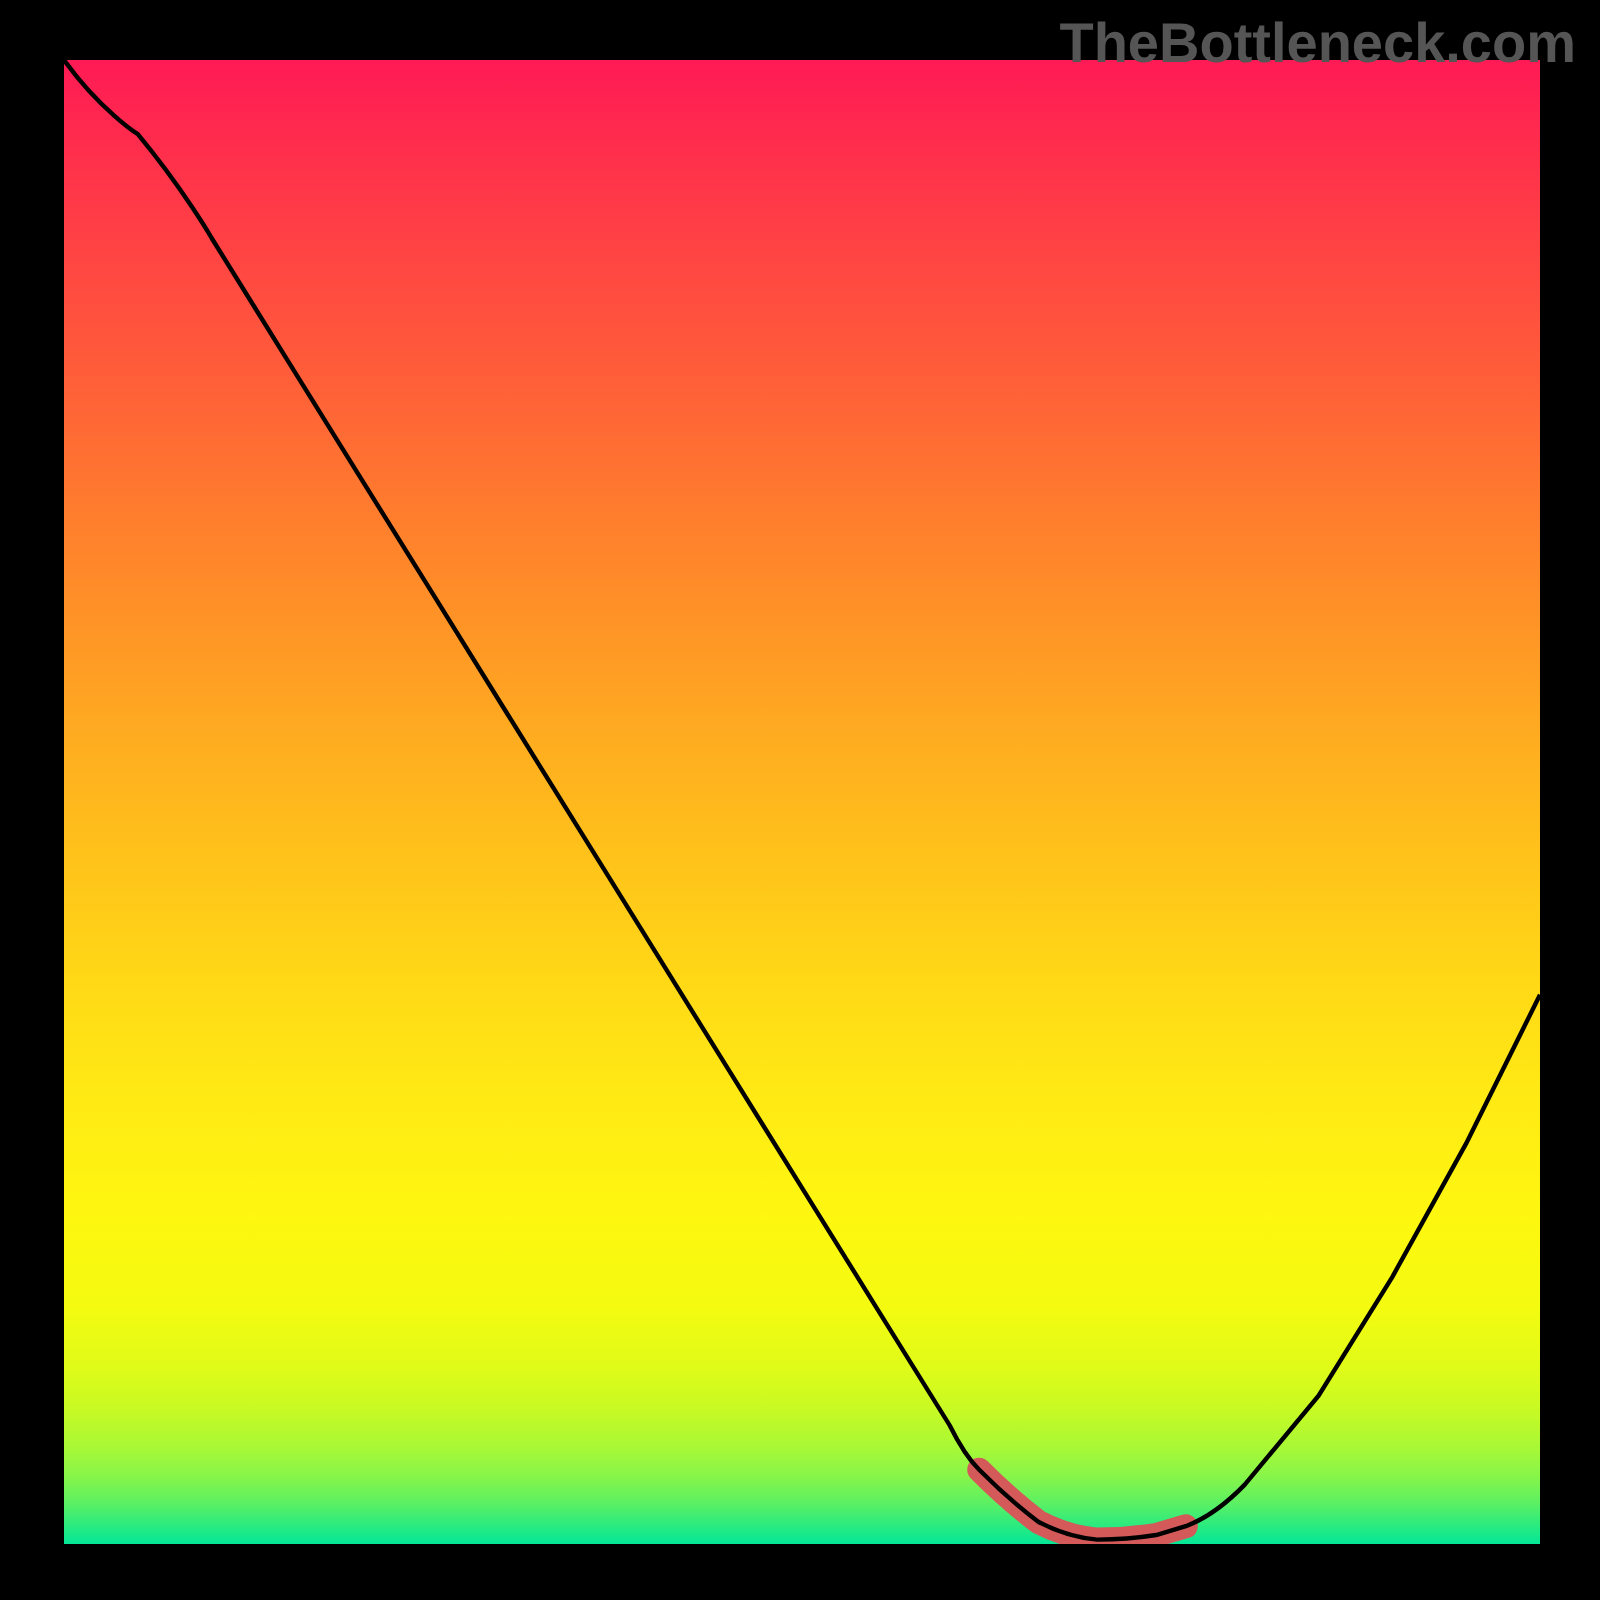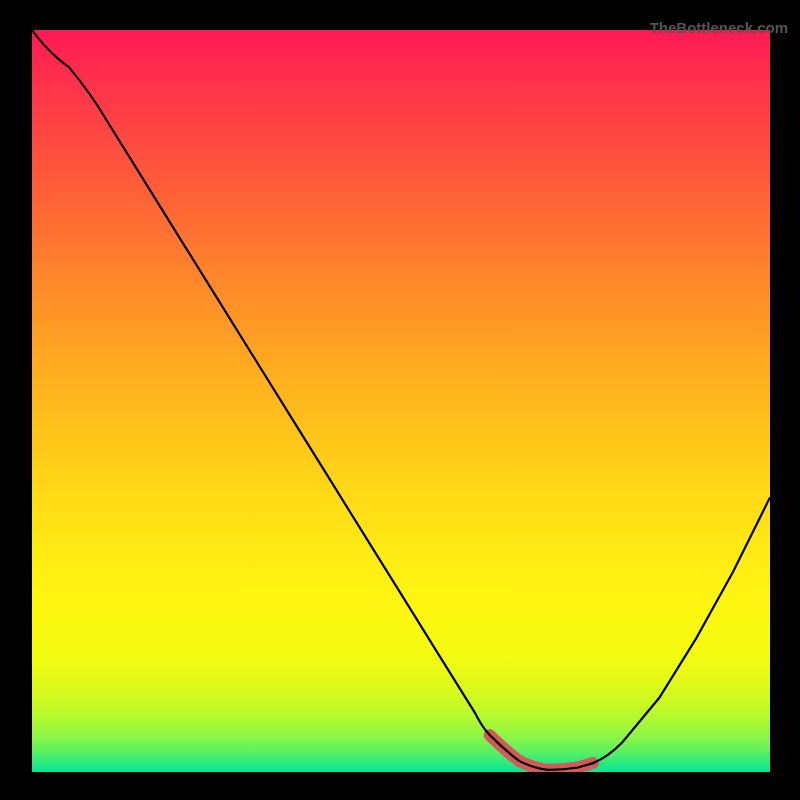--- a/index.html
+++ b/index.html
@@ -5,25 +5,25 @@
   * { margin: 0; padding: 0; box-sizing: border-box; }
   html, body { width: 800px; height: 800px; overflow: hidden; background: #000; }
   .outer {
     width: 800px;
     height: 800px;
     background: #000;
     position: relative;
   }
   .watermark {
     position: absolute;
-    top: 19px;
+    top: 6px;
     right: 12px;
     color: #555;
     font-family: Arial, Helvetica, sans-serif;
-    font-size: 15px;
+    font-size: 28px;
     font-weight: bold;
     z-index: 5;
   }
   .plot {
     position: absolute;
     left: 32px;
     top: 30px;
     width: 738px;
     height: 742px;
     overflow: hidden;

